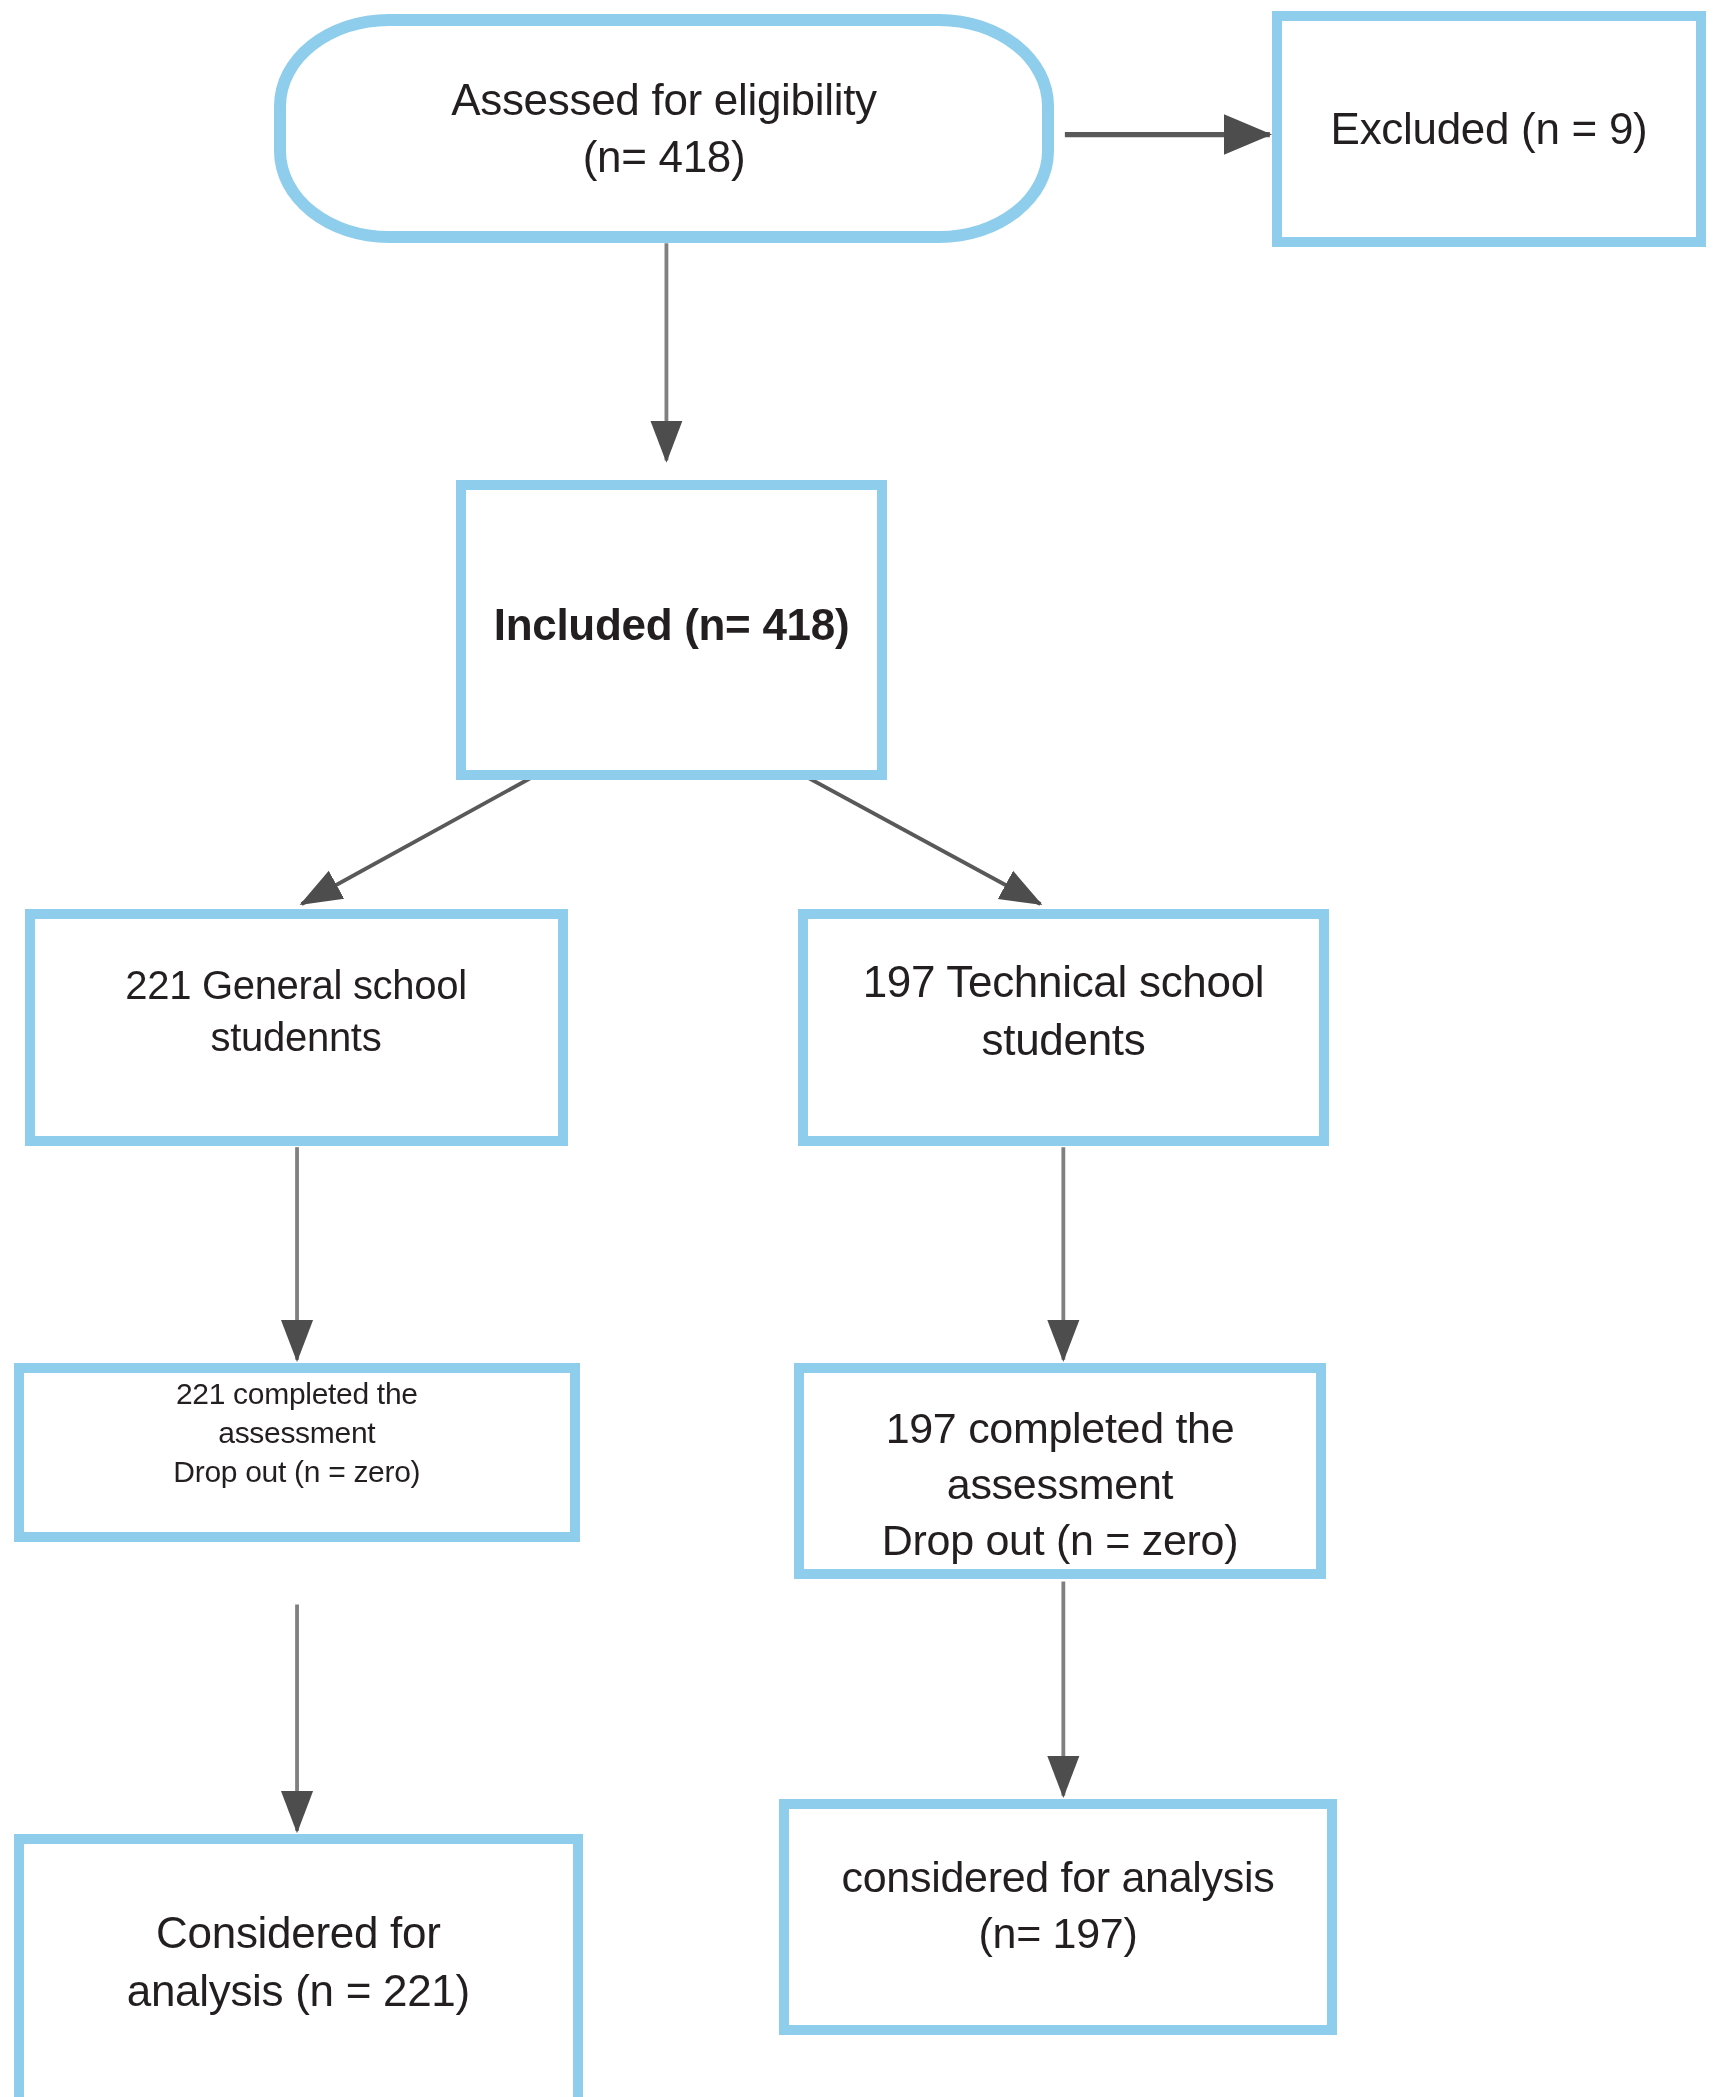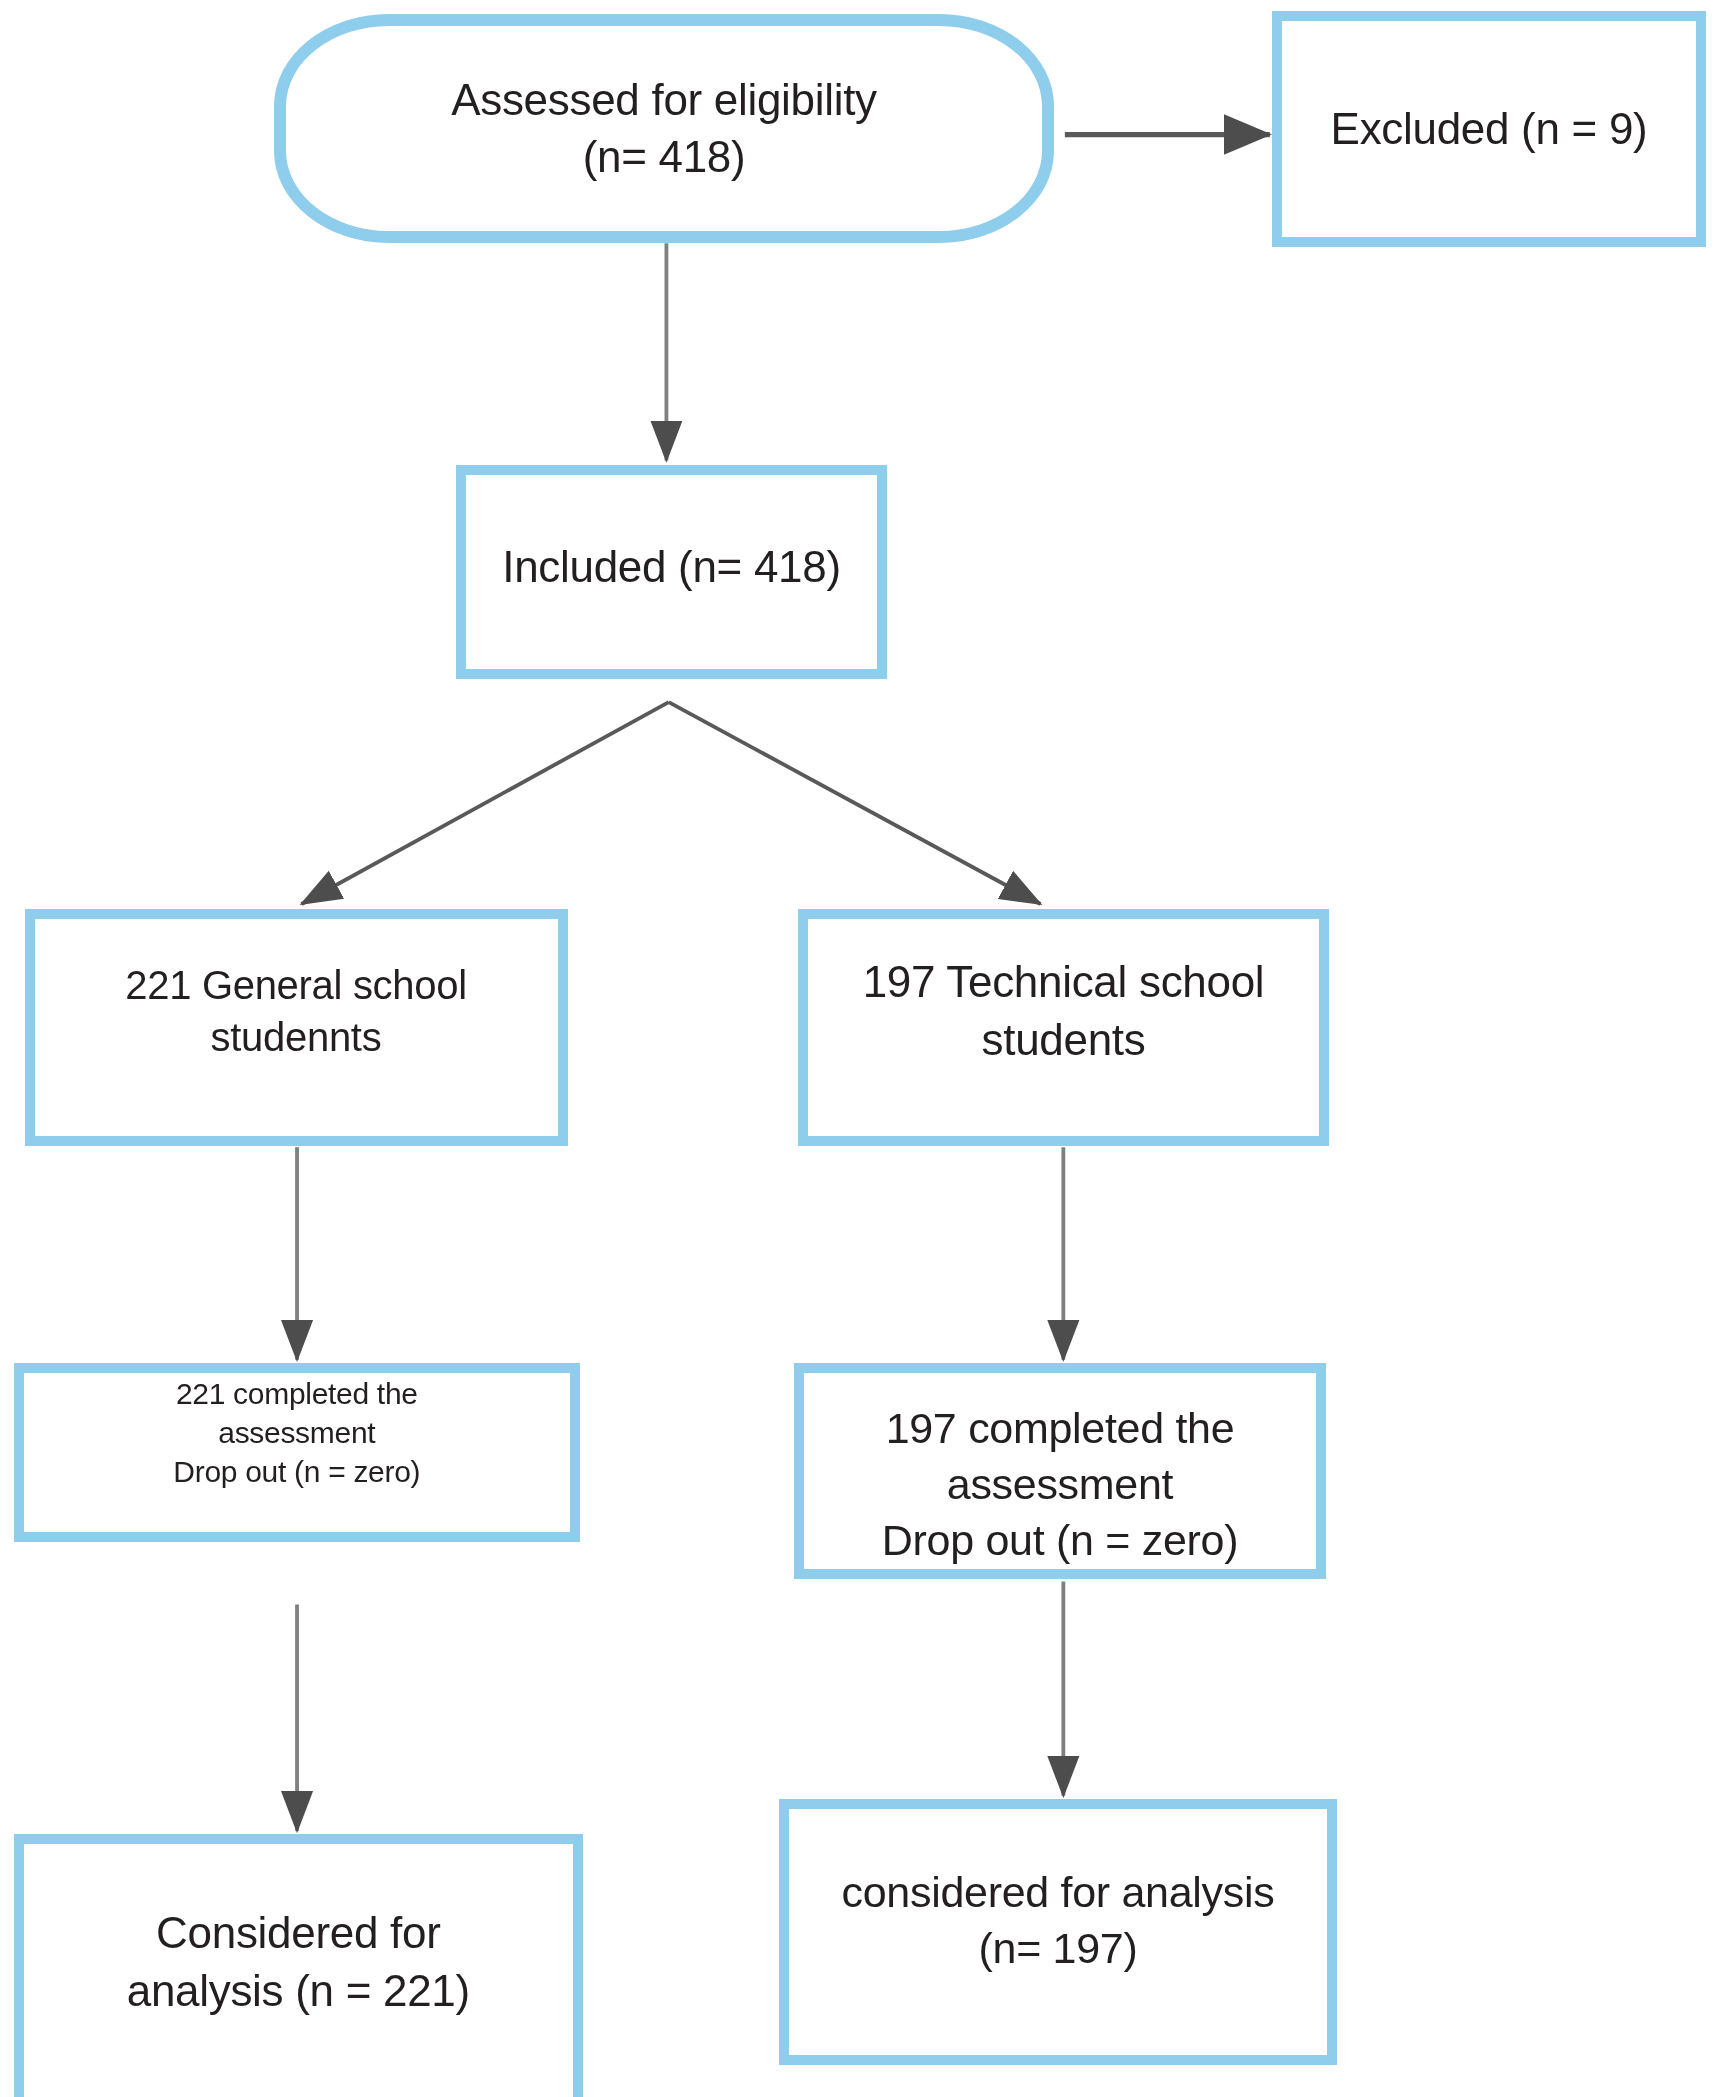--- a/index.html
+++ b/index.html
@@ -41,23 +41,24 @@
     left: 274px;  top: 13.8px;   width: 780px; height: 229px;
     border-width: 12.2px;
     border-radius: 115px / 92px;
     font-size: 44px;
   }
   #node-excluded {
     left: 1272px; top: 10.7px;   width: 434px;  height: 236px;
     font-size: 44px;
   }
   #node-included {
-    left: 456px;  top: 465px;  width: 431px;  height: 214px;
+    left: 456px;  top: 480px;  width: 431px;  height: 300px;
     font-size: 44px;
     align-items: center;
+    font-weight: bold;
   }
   #node-included .txt { transform: translateY(-4.6px); }
 
   #node-general {
     left: 24.5px;   top: 909px; width: 543px;  height: 237px;
     font-size: 40px;
   }
   #node-general .txt { transform: translateY(-17px); }
 
   #node-technical {
@@ -79,21 +80,21 @@
   #node-technical-completed .txt { transform: translateY(-7.6px); margin-top: 44px; }
 
   #node-general-analysis {
     left: 13.8px;   top: 1834px; width: 569px;  height: 263px;
     border-bottom-width: 0;
     font-size: 44px;
   }
   #node-general-analysis .txt { transform: translateY(-9.2px); }
 
   #node-technical-analysis {
-    left: 779px; top: 1799px; width: 558px;  height: 266px;
+    left: 779px; top: 1799px; width: 558px;  height: 236px;
     font-size: 43px;
   }
   #node-technical-analysis .txt { transform: translateY(-10.7px); }
 
   
   #connectors {
     position: absolute;
     left: 0; top: 0;
     width: 1729px; height: 2097px;
     pointer-events: none;

